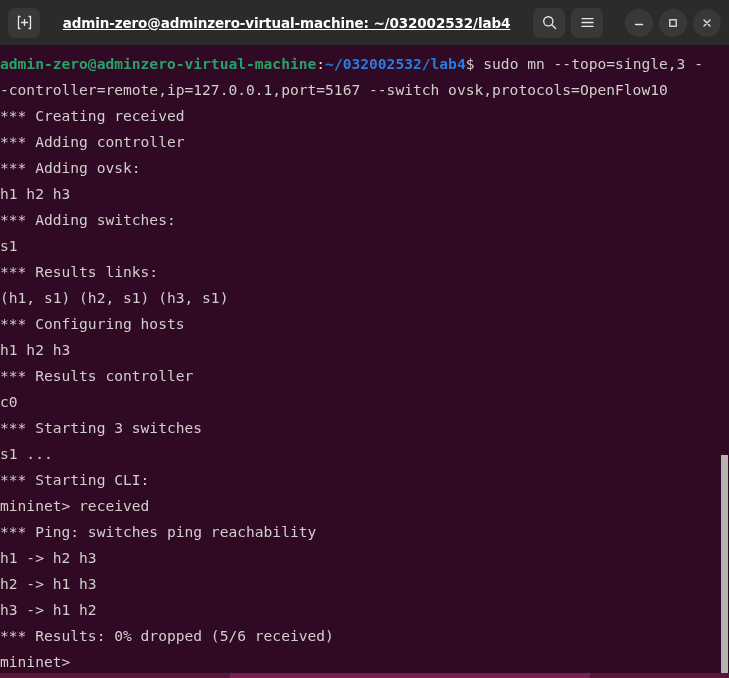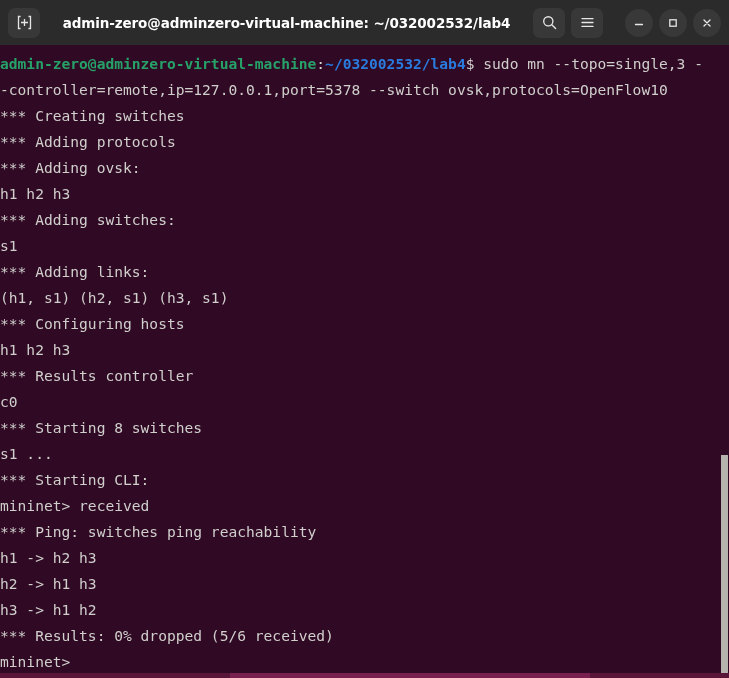--- a/index.html
+++ b/index.html
@@ -44,20 +44,21 @@
     text-align: center;
     color: #ffffff;
     font-family: "DejaVu Sans", sans-serif;
     font-size: 13.5px;
     font-weight: bold;
     letter-spacing: -0.1px;
     white-space: nowrap;
     overflow: hidden;
     text-overflow: ellipsis;
     padding: 0 4px;
+    text-decoration: underline;
   }
   .tb-right {
     display: flex;
     align-items: center;
     gap: 6px;
     flex: 0 0 auto;
   }
   .tb-gap { width: 10px; flex: 0 0 auto; }
   .tb-btn-circle {
     width: 28px;
@@ -192,35 +193,35 @@
       </div>
 
     </div>
   </div>
 
   <div class="term">
     <div class="term-inner">
 
       <div class="line"><span class="c-green">admin-zero@adminzero-virtual-machine</span><span class="c-sep">:</span><span class="c-blue">~/032002532/lab4</span><span class="c-out">$ </span><span class="c-out">sudo mn --topo=single,3 -</span></div>
 
-      <div class="line"><span class="c-out">-controller=remote,ip=127.0.0.1,port=5378 --switch ovsk,protocols=OpenFlow10</span></div>
-
-      <div class="line"><span class="c-out">*** Creating switches</span></div>
-      <div class="line"><span class="c-out">*** Adding protocols</span></div>
+      <div class="line"><span class="c-out">-controller=remote,ip=127.0.0.1,port=5167 --switch ovsk,protocols=OpenFlow10</span></div>
+
+      <div class="line"><span class="c-out">*** Creating received</span></div>
+      <div class="line"><span class="c-out">*** Adding controller</span></div>
       <div class="line"><span class="c-out">*** Adding ovsk:</span></div>
       <div class="line"><span class="c-out">h1 h2 h3</span></div>
       <div class="line"><span class="c-out">*** Adding switches:</span></div>
       <div class="line"><span class="c-out">s1</span></div>
-      <div class="line"><span class="c-out">*** Adding links:</span></div>
+      <div class="line"><span class="c-out">*** Results links:</span></div>
       <div class="line"><span class="c-out">(h1, s1) (h2, s1) (h3, s1)</span></div>
       <div class="line"><span class="c-out">*** Configuring hosts</span></div>
       <div class="line"><span class="c-out">h1 h2 h3</span></div>
       <div class="line"><span class="c-out">*** Results controller</span></div>
       <div class="line"><span class="c-out">c0</span></div>
-      <div class="line"><span class="c-out">*** Starting 8 switches</span></div>
+      <div class="line"><span class="c-out">*** Starting 3 switches</span></div>
       <div class="line"><span class="c-out">s1 ...</span></div>
       <div class="line"><span class="c-out">*** Starting CLI:</span></div>
 
       <div class="line"><span class="c-out">mininet&gt; </span><span class="c-out">received</span></div>
 
       <div class="line"><span class="c-out">*** Ping: switches ping reachability</span></div>
       <div class="line"><span class="c-out">h1 -&gt; h2 h3</span></div>
       <div class="line"><span class="c-out">h2 -&gt; h1 h3</span></div>
       <div class="line"><span class="c-out">h3 -&gt; h1 h2</span></div>
       <div class="line"><span class="c-out">*** Results: 0% dropped (5/6 received)</span></div>

